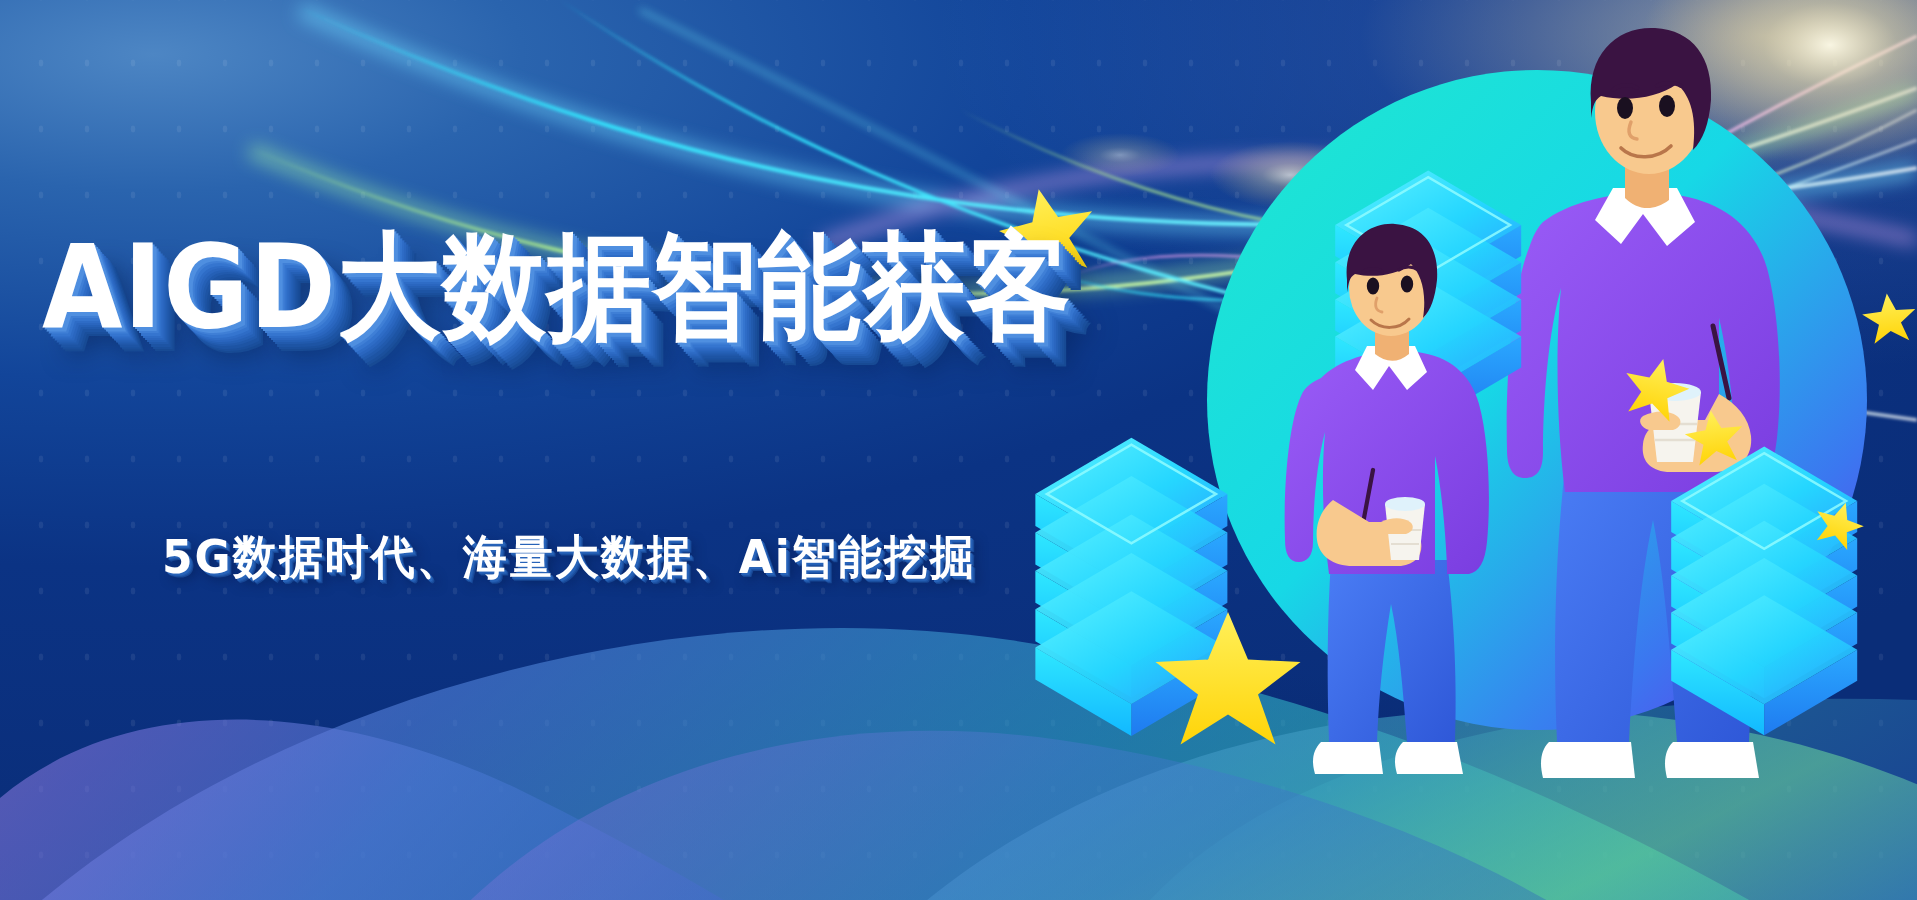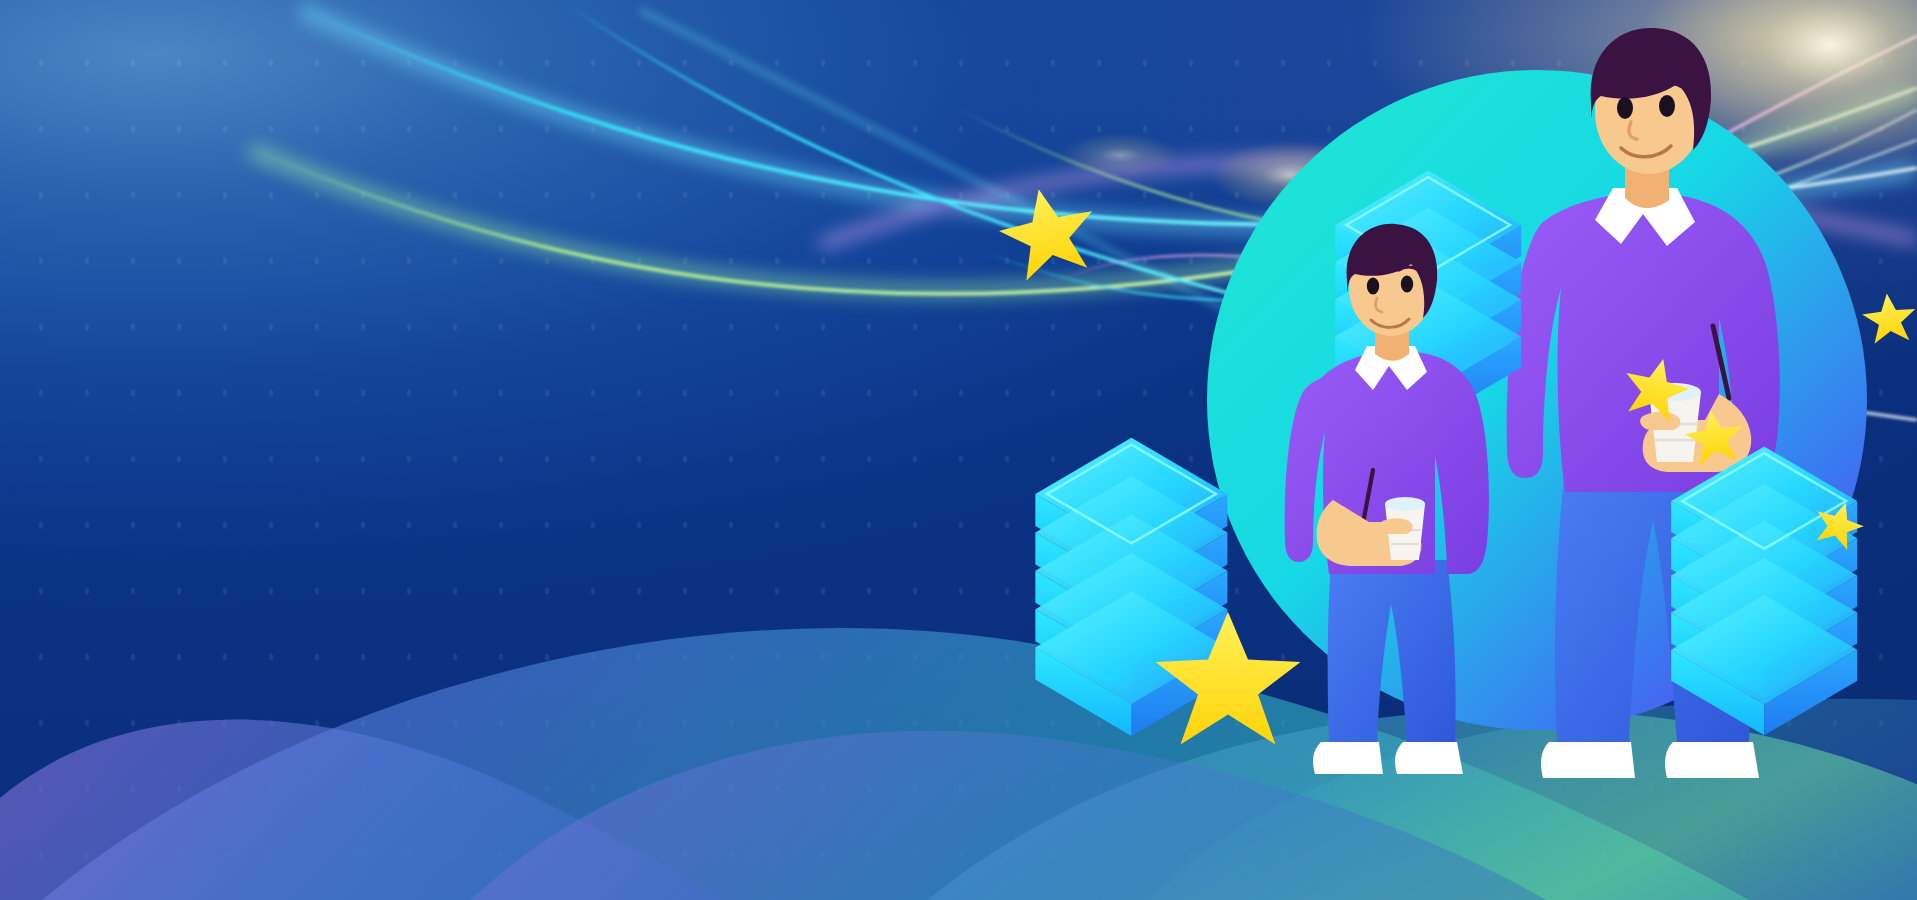--- a/index.html
+++ b/index.html
@@ -394,14 +394,20 @@
       </g>
       <g transform="translate(848,496) scale(0.42) rotate(18)">
         <path d="M52,0 L68,38 L110,40 L76,66 L90,106 L52,82 L14,106 L28,66 L-6,40 L36,38 Z" fill="url(#starG)"></path>
       </g>
       <g transform="translate(886,296) scale(0.46) rotate(-6)">
         <path d="M52,0 L68,38 L110,40 L76,66 L90,106 L52,82 L14,106 L28,66 L-6,40 L36,38 Z" fill="url(#starG)"></path>
       </g>
     </svg>
   </div>
 
+  <div class="copy">
+    <div class="title-wrap">
+      <h1 class="title">AIGD大数据智能获客</h1>
+    </div>
+    <p class="subtitle">5G数据时代、海量大数据、Ai智能挖掘</p>
+  </div>
 
 </div>
 
 </body></html>

